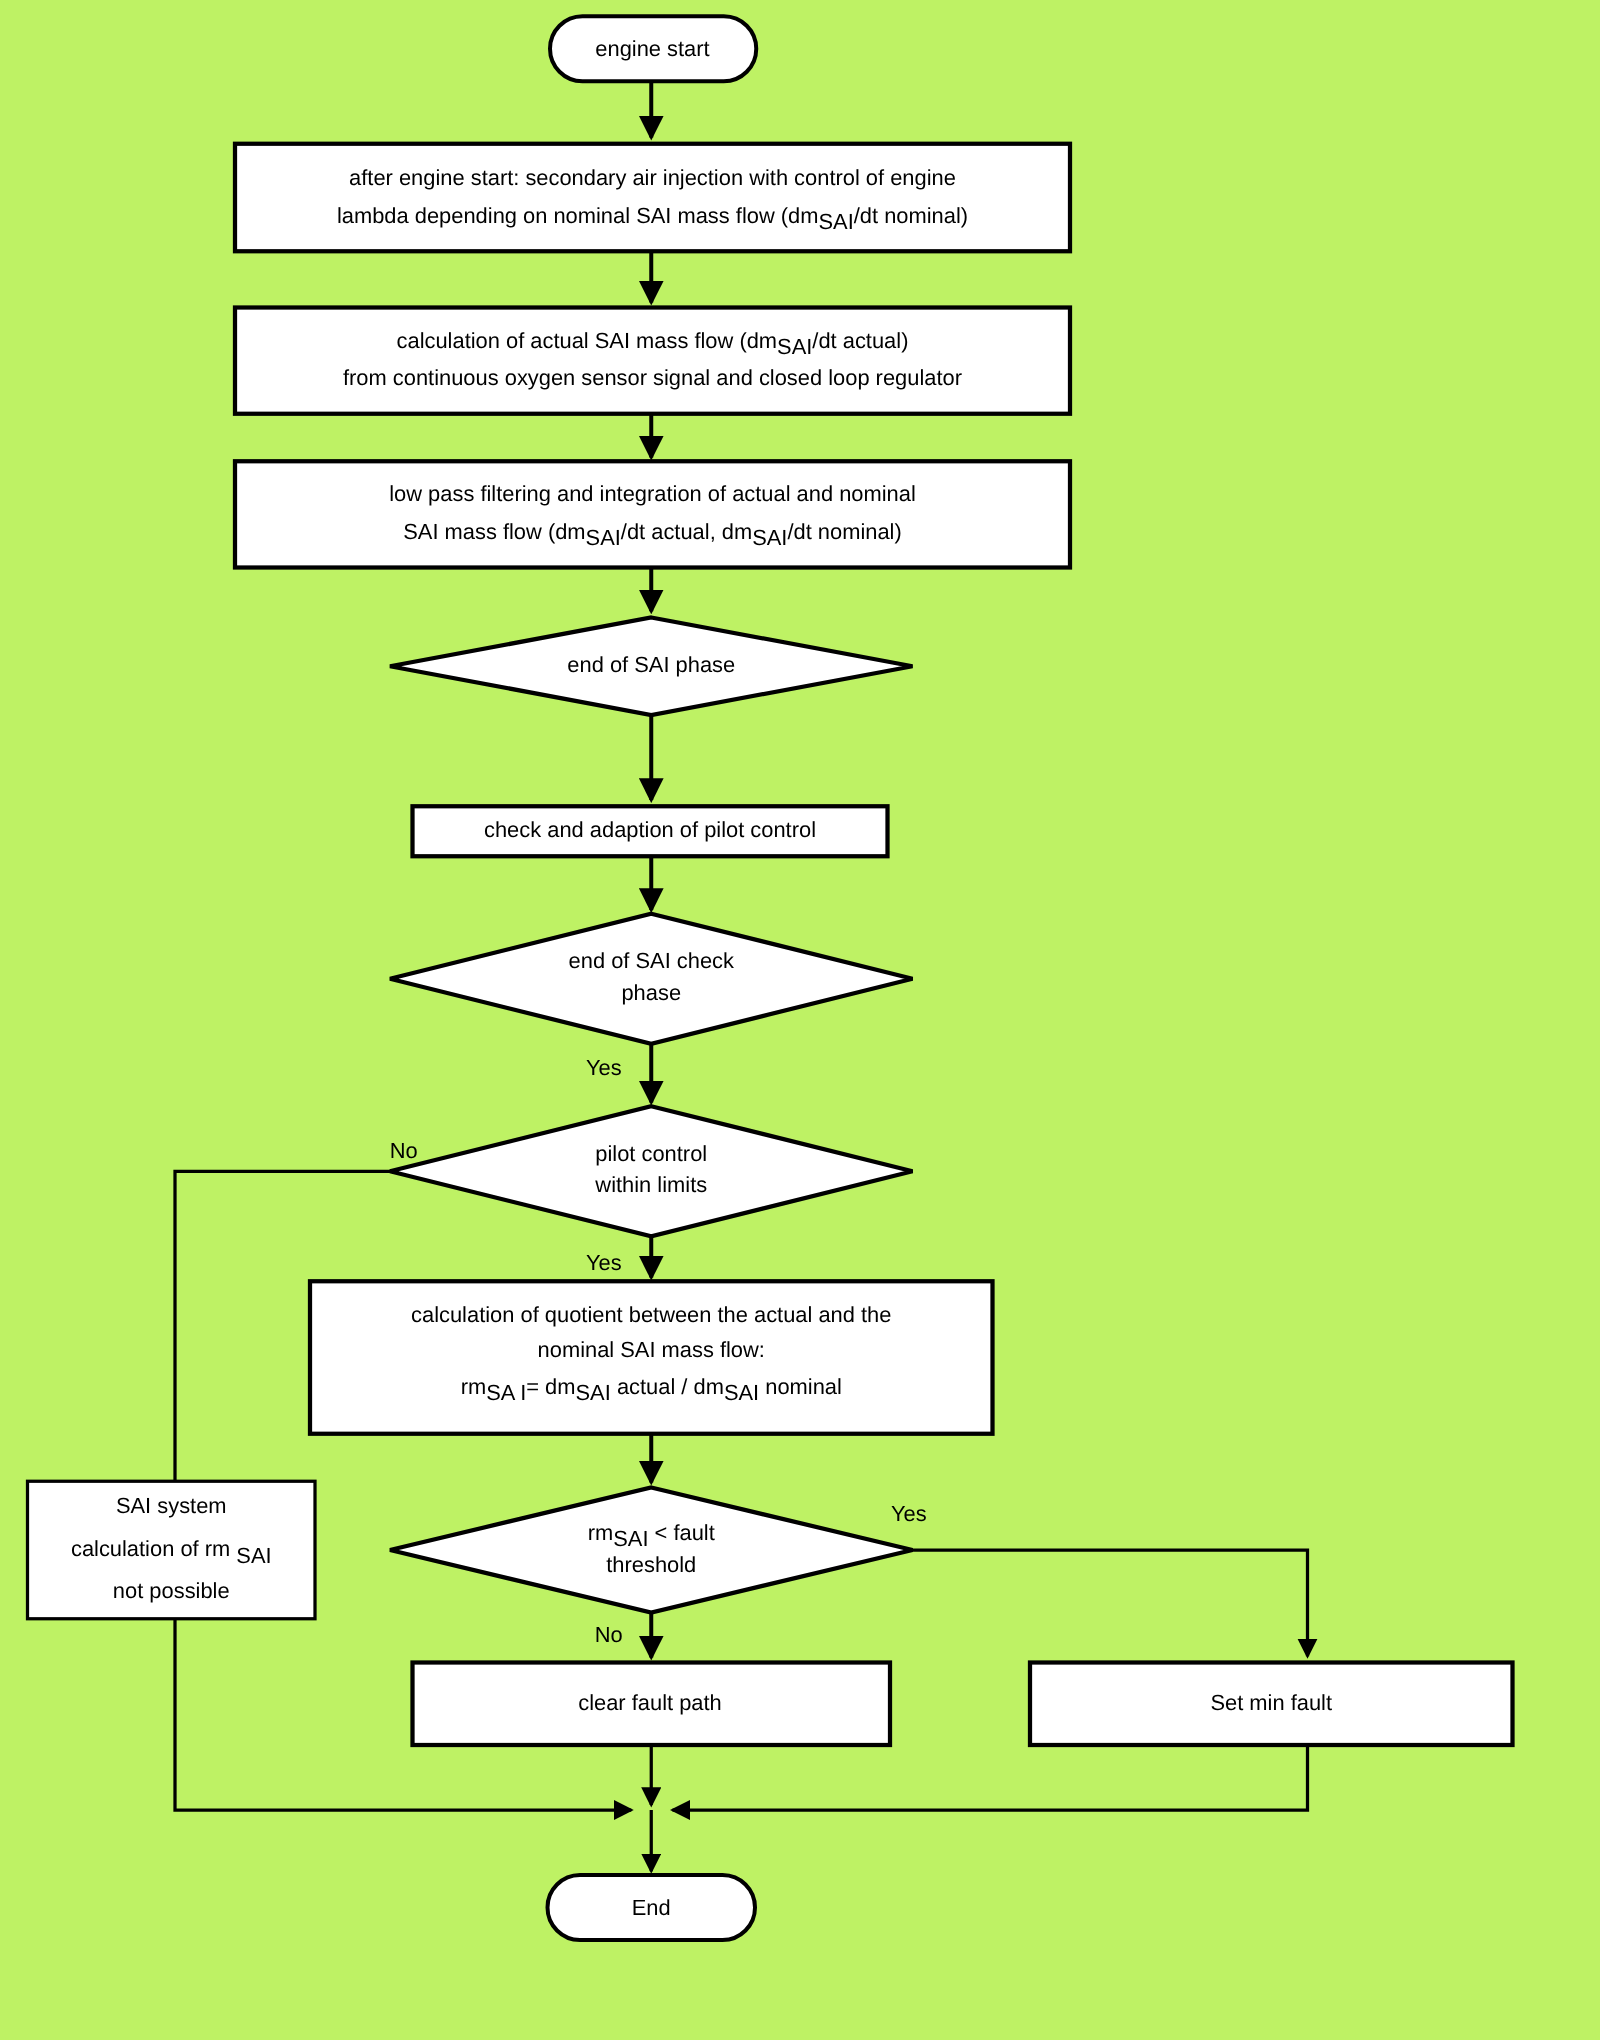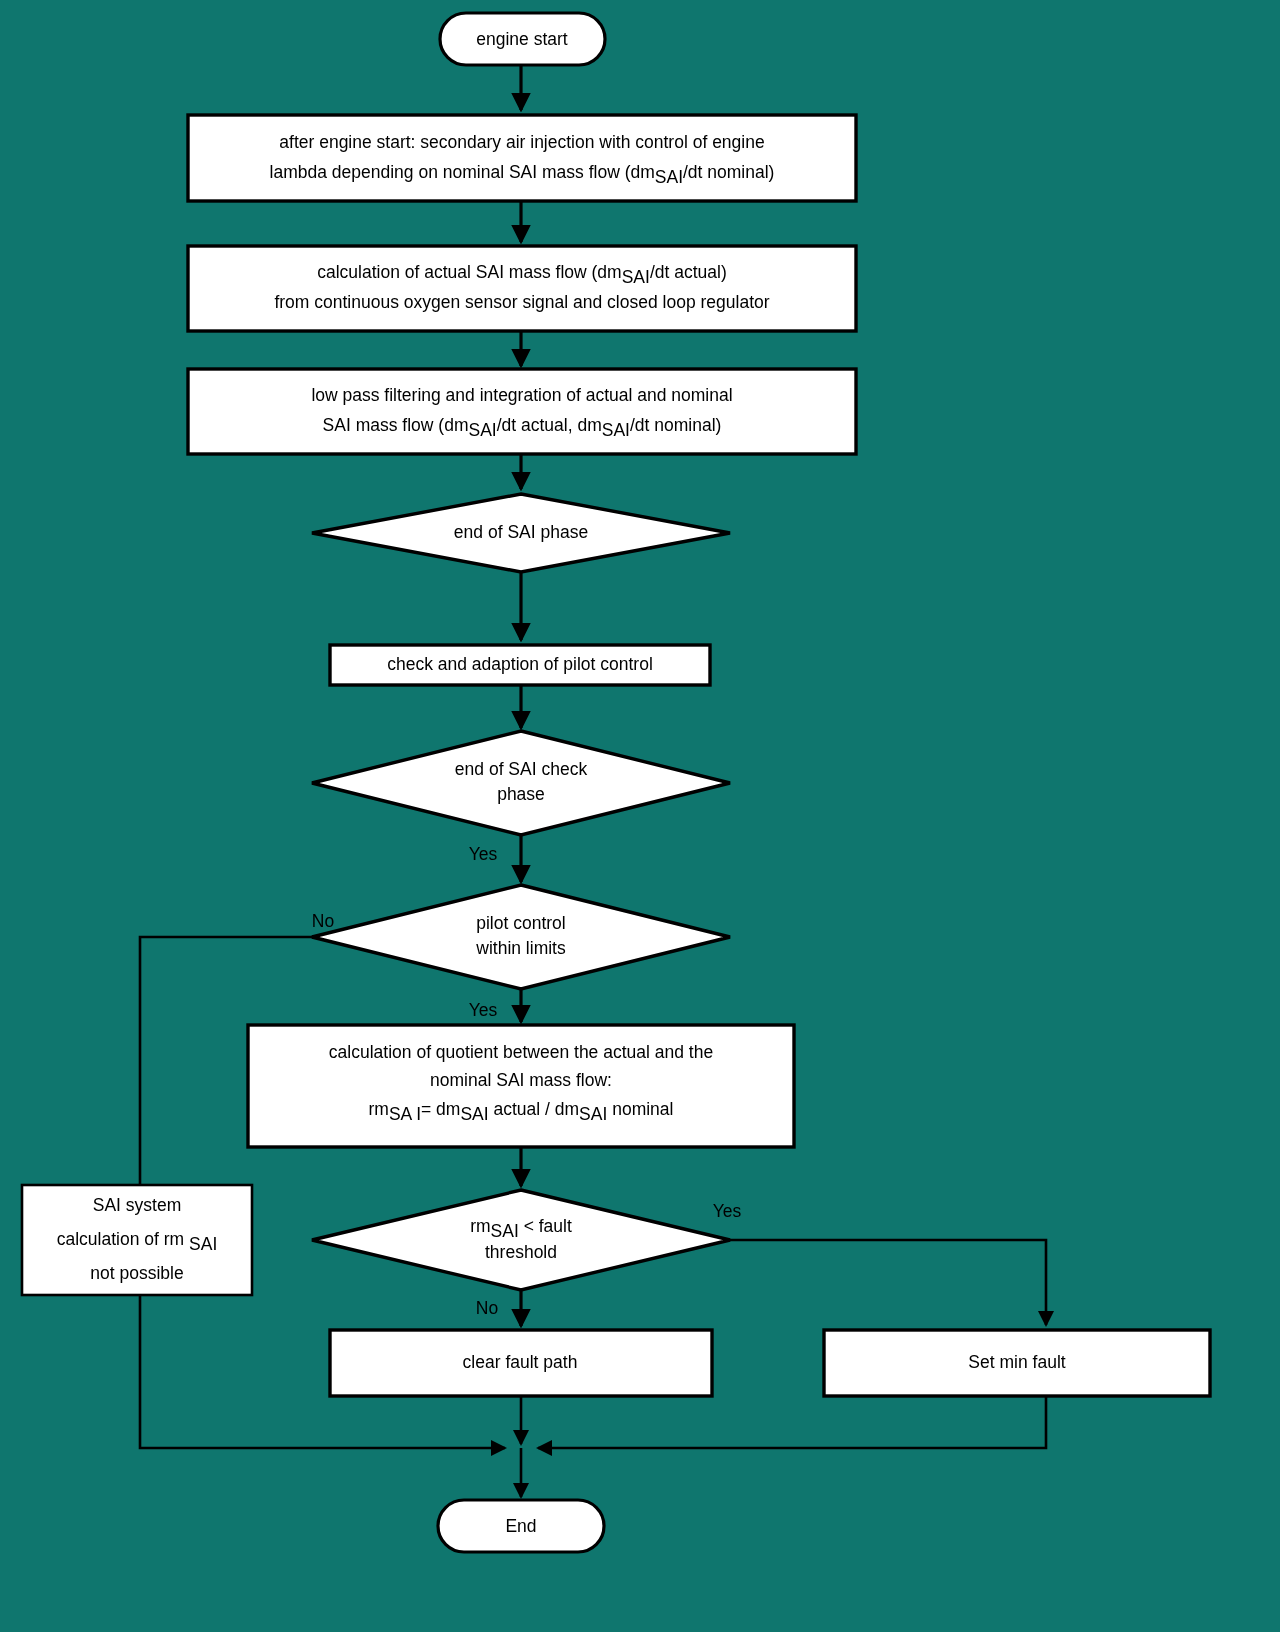--- a/index.html
+++ b/index.html
@@ -4,21 +4,21 @@
 <style>
   html, body {
     margin: 0;
     padding: 0;
     background: #ffffff;
   }
   #page {
     position: relative;
     width: 1280px;
     height: 1632px;
-    background: #0f766e;
+    background: #bef264;
     font-family: "Liberation Sans", sans-serif;
   }
   svg#flow {
     position: absolute;
     left: 0;
     top: 0;
     width: 1280px;
     height: 1632px;
     display: block;
   }

